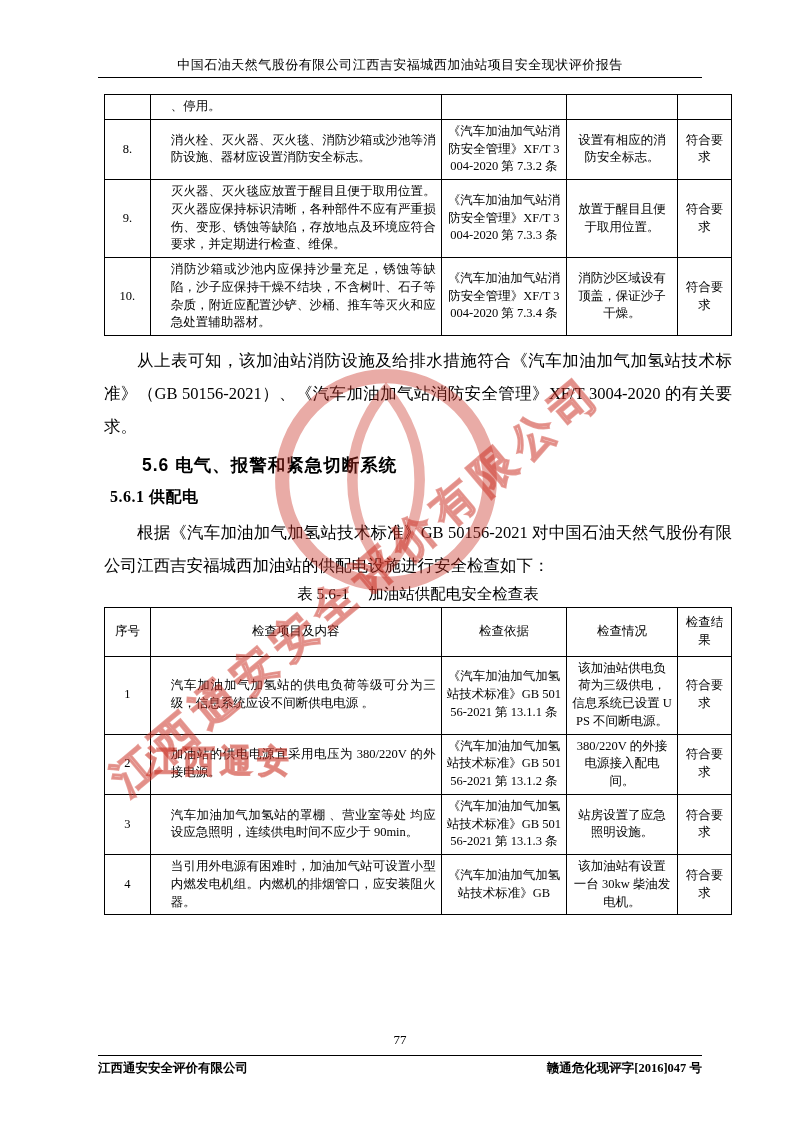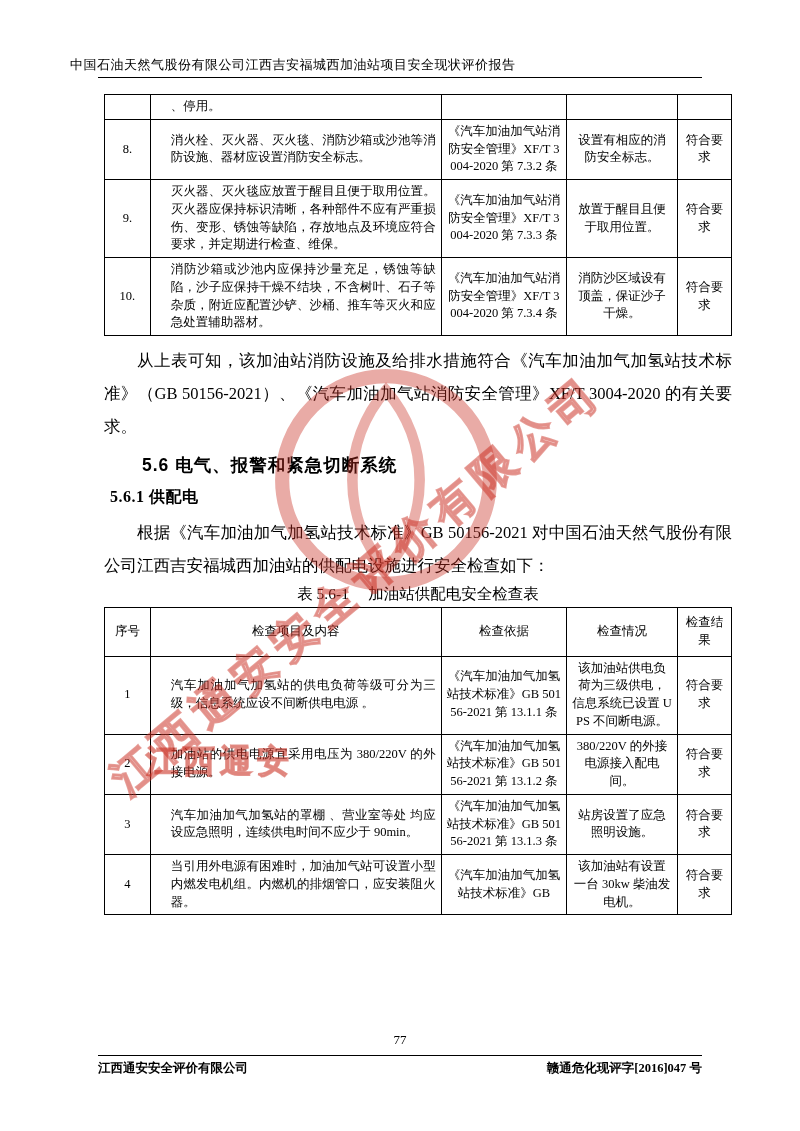--- a/index.html
+++ b/index.html
@@ -6,21 +6,21 @@
   html,body { background:#ffffff; }
   body {
     width:800px; height:1131px; position:relative; overflow:hidden;
     font-family:"Liberation Serif", serif; color:#000;
   }
   .page { position:absolute; inset:0; }
 
   
   .doc-header {
     position:absolute; top:56px; left:70px; right:70px;
-    text-align:left; font-size:13px; letter-spacing:0.5px;
+    text-align:center; font-size:13px; letter-spacing:0.5px;
   }
   .header-rule {
     position:absolute; top:77px; left:98px; right:98px;
     border-top:1.6px solid #000;
   }
 
   
   .content { position:absolute; top:94px; left:104px; width:628px; }
 
   table { width:100%; border-collapse:collapse; table-layout:fixed; }

